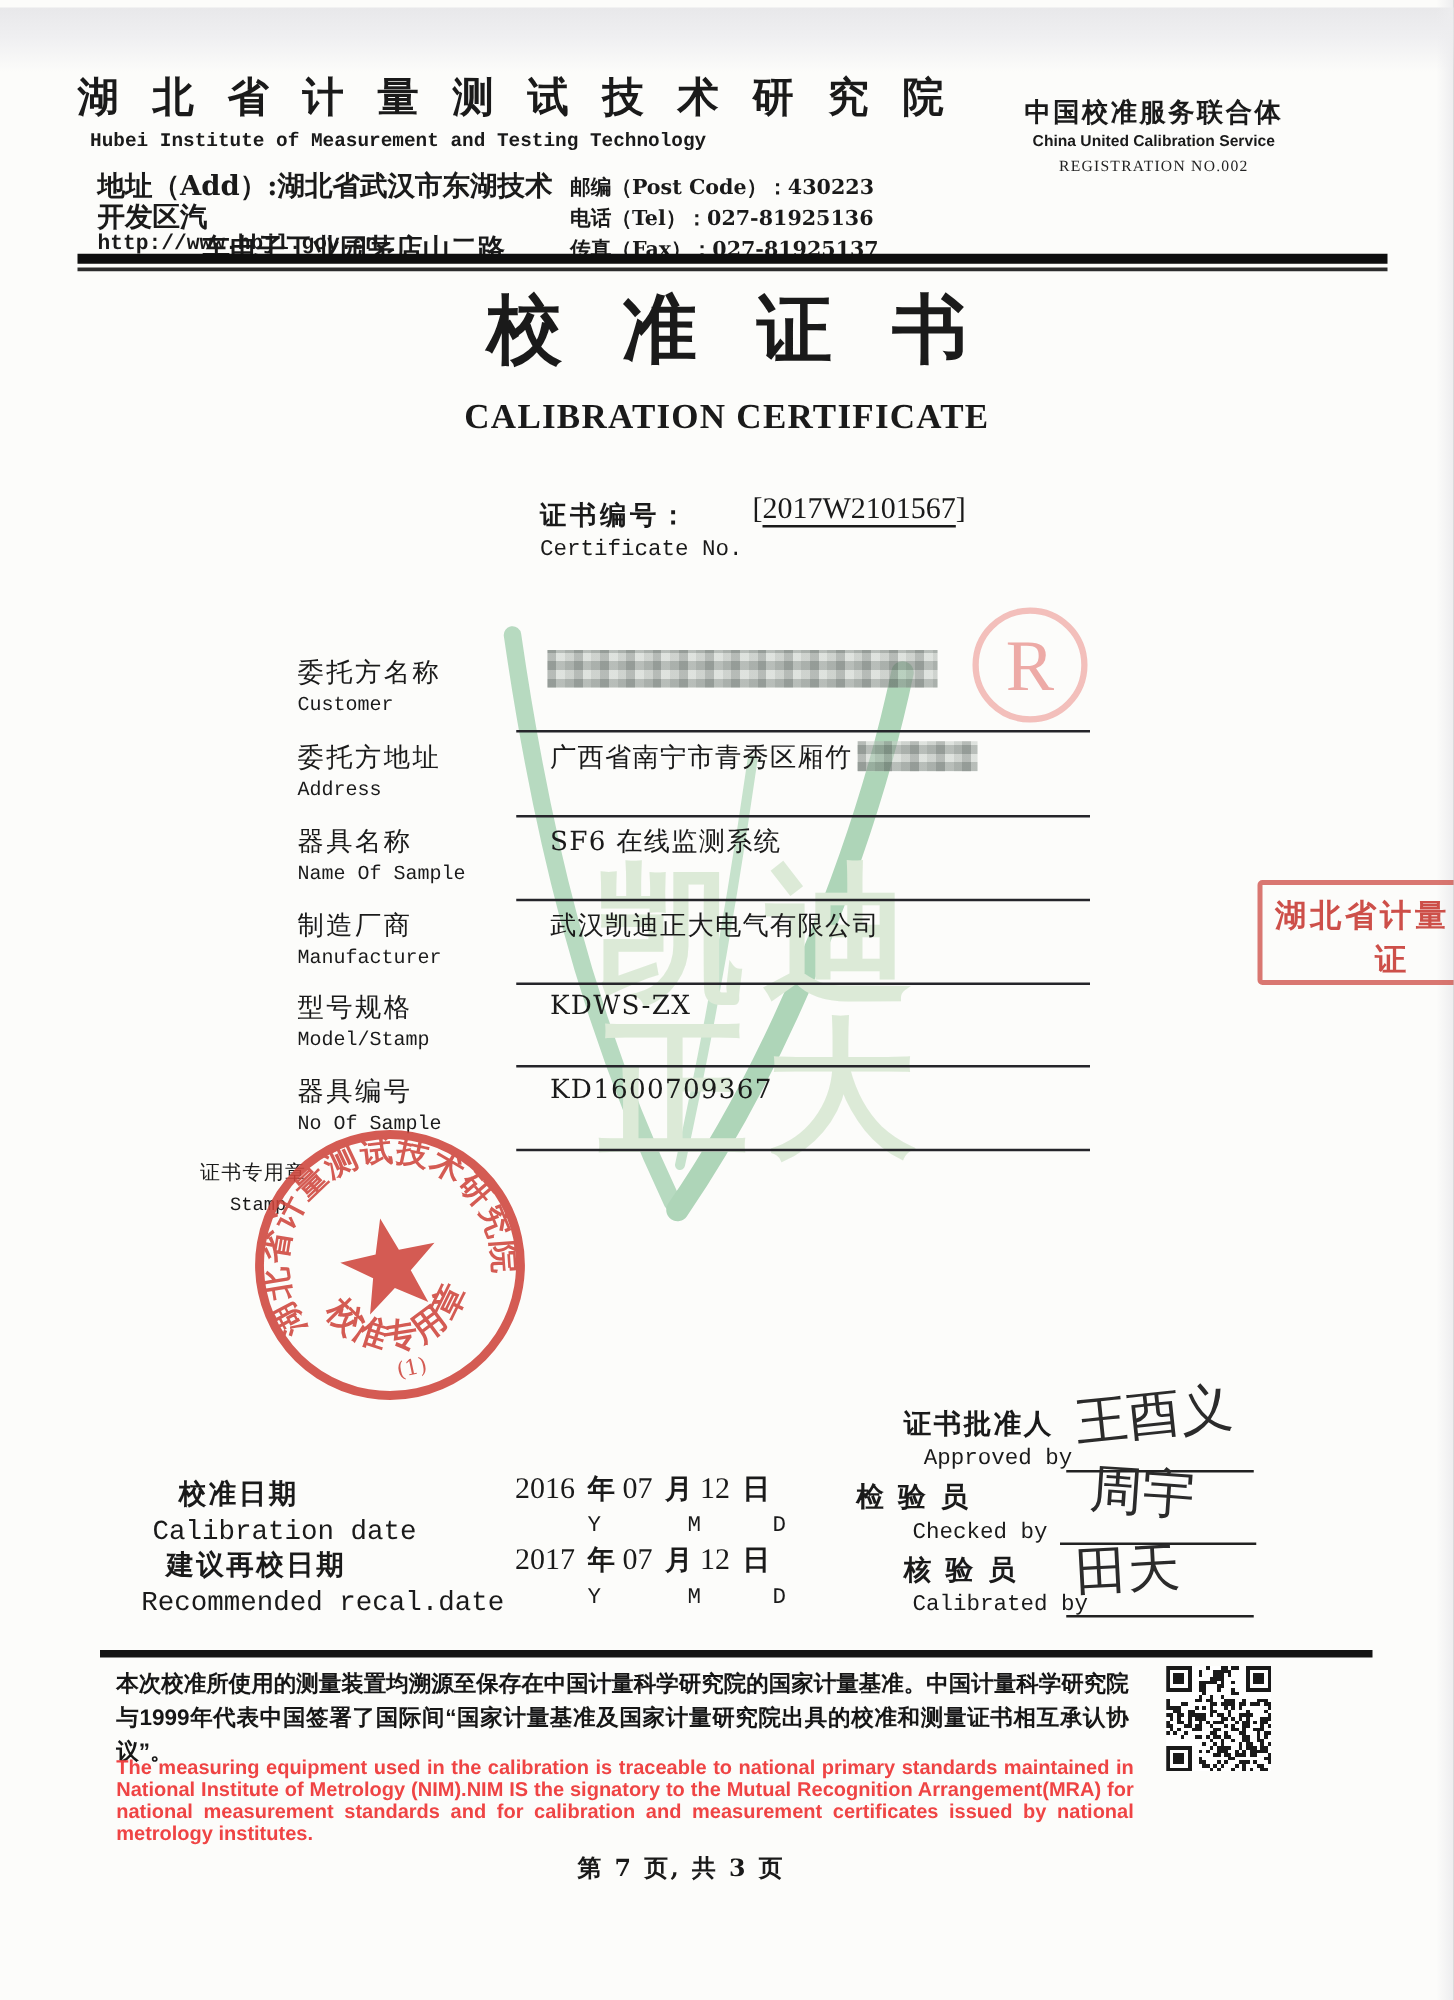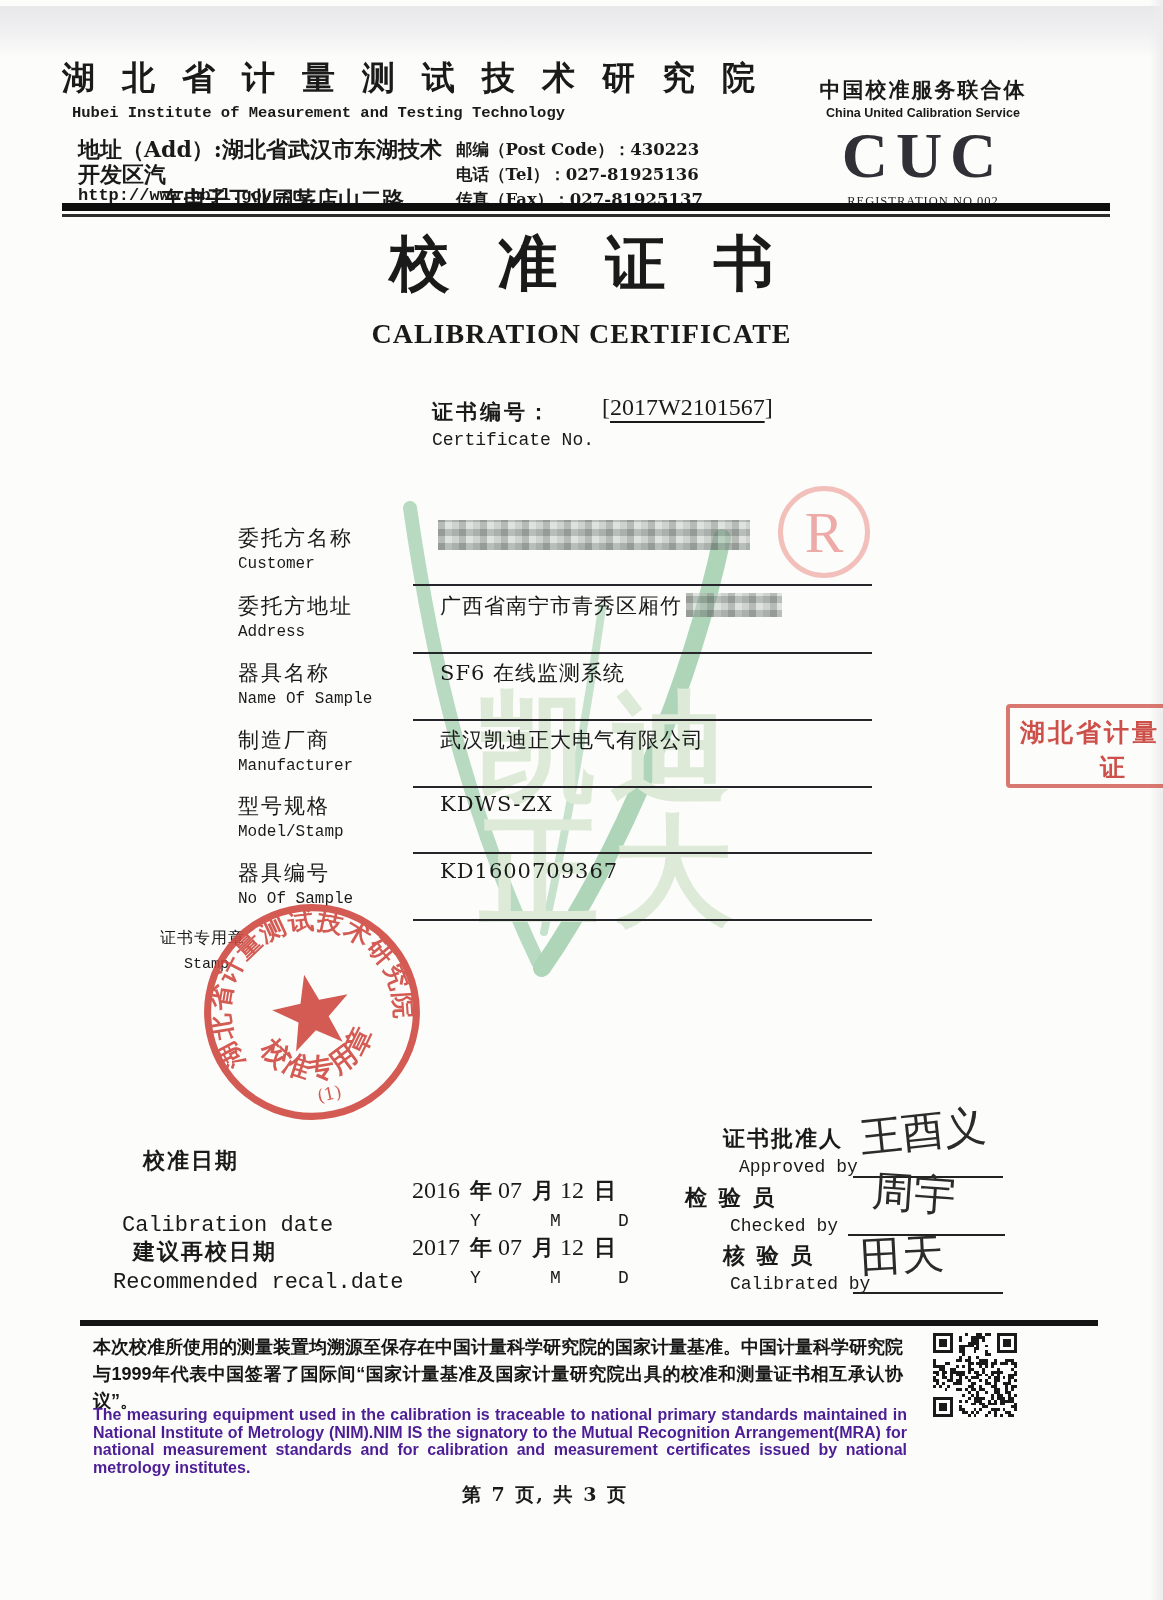--- a/index.html
+++ b/index.html
@@ -82,21 +82,21 @@
   .date-sub{font-family:"Liberation Mono","DejaVu Sans Mono",monospace;font-size:22px;white-space:nowrap;}
   .date-nums{font-size:24px;white-space:nowrap;font-family:"Liberation Serif",serif;}
   .date-nums .du{font-size:22px;margin:0 6px 0 10px;font-family:"DejaVu Serif",serif;font-weight:600;}
   .ymd{font-family:"Liberation Mono","DejaVu Sans Mono",monospace;font-size:18px;}
 
   
   .foot-rule{left:80px;top:1320px;width:1018px;height:6px;background:#141414;}
   .foot-cn{left:93px;top:1334px;width:810px;font-size:18px;font-weight:700;line-height:27px;
     text-align:justify;font-family:"Liberation Sans",sans-serif;color:#161616;}
   .foot-en{left:93px;top:1406px;width:814px;font-size:16px;font-weight:600;line-height:17.5px;
-    text-align:justify;font-family:"Liberation Sans",sans-serif;color:#4c1d95;}
+    text-align:justify;font-family:"Liberation Sans",sans-serif;color:#ef4444;}
   .qr{left:933px;top:1330px;width:84px;height:90px;}
   .page-info{left:0;top:1482px;width:1090px;text-align:center;font-size:19px;letter-spacing:2px;font-weight:600;}
 </style>
 </head>
 <body>
 
 <div class="page">
 
   <div class="abs scan-top"></div>
   <div class="abs scan-right"></div>
@@ -121,21 +121,20 @@
   <div class="abs hdr-info2">
     <div>邮编（Post Code）：430223</div>
     <div>电话（Tel）：027-81925136</div>
     <div>传真（Fax）：027-81925137</div>
   </div>
   <div class="abs hdr-web">http://www.hbjl.gov.cn</div>
 
   <div class="abs cuc">
     <div class="cuc-cn">中国校准服务联合体</div>
     <div class="cuc-en">China United Calibration Service</div>
-    <div class="cuc-logo">CUC</div>
     <div class="cuc-reg">REGISTRATION NO.002</div>
   </div>
   <div class="abs hdr-rule"></div>
 
   <div class="abs title-en">CALIBRATION CERTIFICATE</div>
   <div class="abs title-cn">校准证书</div>
 
   <div class="abs cert-label">证书编号：</div>
   <div class="abs cert-value nowrap"><span>[</span><span class="inner">2017W2101567</span><span>]</span></div>
   <div class="abs cert-en">Certificate No.</div>
@@ -208,21 +207,21 @@
   <div class="abs sig-label" style="left:685px;top:1183px;">检 验 员</div>
   <div class="abs sig-sub" style="left:730px;top:1216px;">Checked by</div>
   <div class="abs sig" style="left:872px;top:1166px;transform:rotate(4deg);">周宇</div>
   <div class="abs sig-line" style="left:848px;top:1234px;width:157px;"></div>
 
   <div class="abs sig-label" style="left:723px;top:1241px;">核 验 员</div>
   <div class="abs sig-sub" style="left:730px;top:1274px;">Calibrated by</div>
   <div class="abs sig" style="left:860px;top:1228px;transform:rotate(-3deg);">田天</div>
   <div class="abs sig-line" style="left:853px;top:1292px;width:150px;"></div>
 
-  <div class="abs date-label" style="left:143px;top:1146px;text-align:center;">校准日期</div>
+  <div class="abs date-label" style="left:143px;top:1180px;text-align:center;">校准日期</div>
   <div class="abs date-sub" style="left:122px;top:1213px;">Calibration date</div>
   <div class="abs date-nums" style="left:412px;top:1176px;">
     <span class="dn">2016</span><span class="du">年</span><span class="dn">07</span><span class="du">月</span><span class="dn">12</span><span class="du">日</span>
   </div>
   <div class="abs ymd" style="left:470px;top:1211px;">Y</div>
   <div class="abs ymd" style="left:550px;top:1211px;">M</div>
   <div class="abs ymd" style="left:618px;top:1211px;">D</div>
 
   <div class="abs date-label" style="left:133px;top:1237px;">建议再校日期</div>
   <div class="abs date-sub" style="left:113px;top:1270px;">Recommended recal.date</div>

